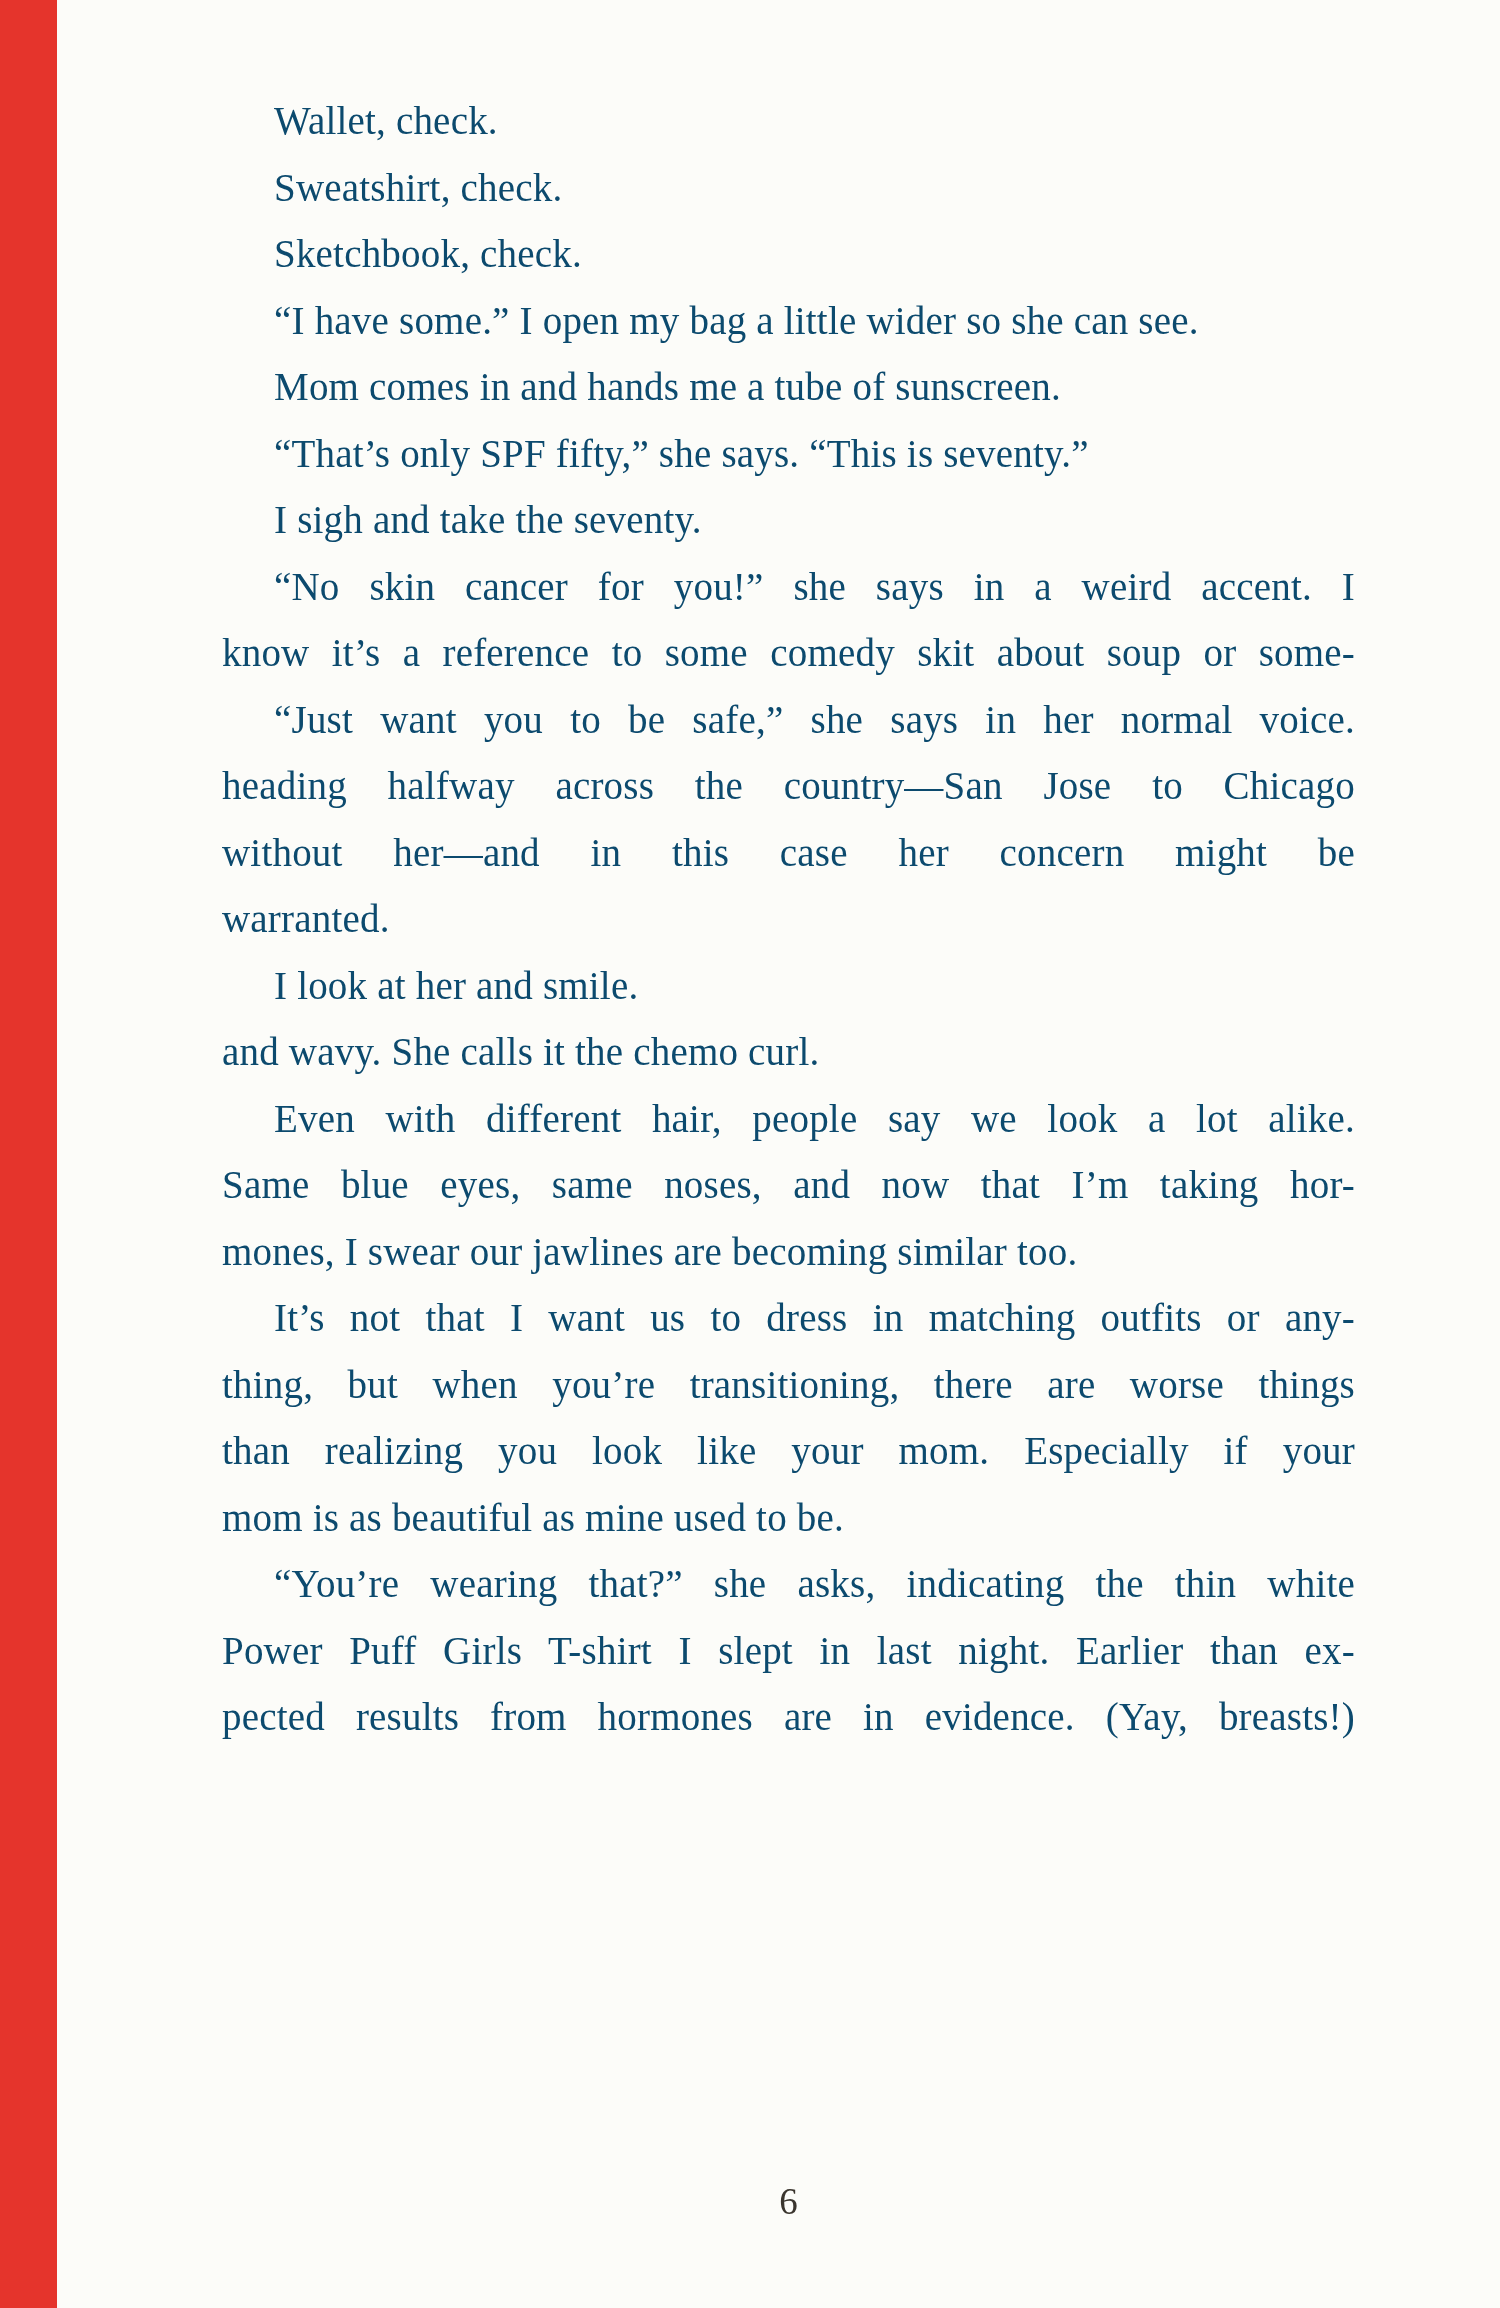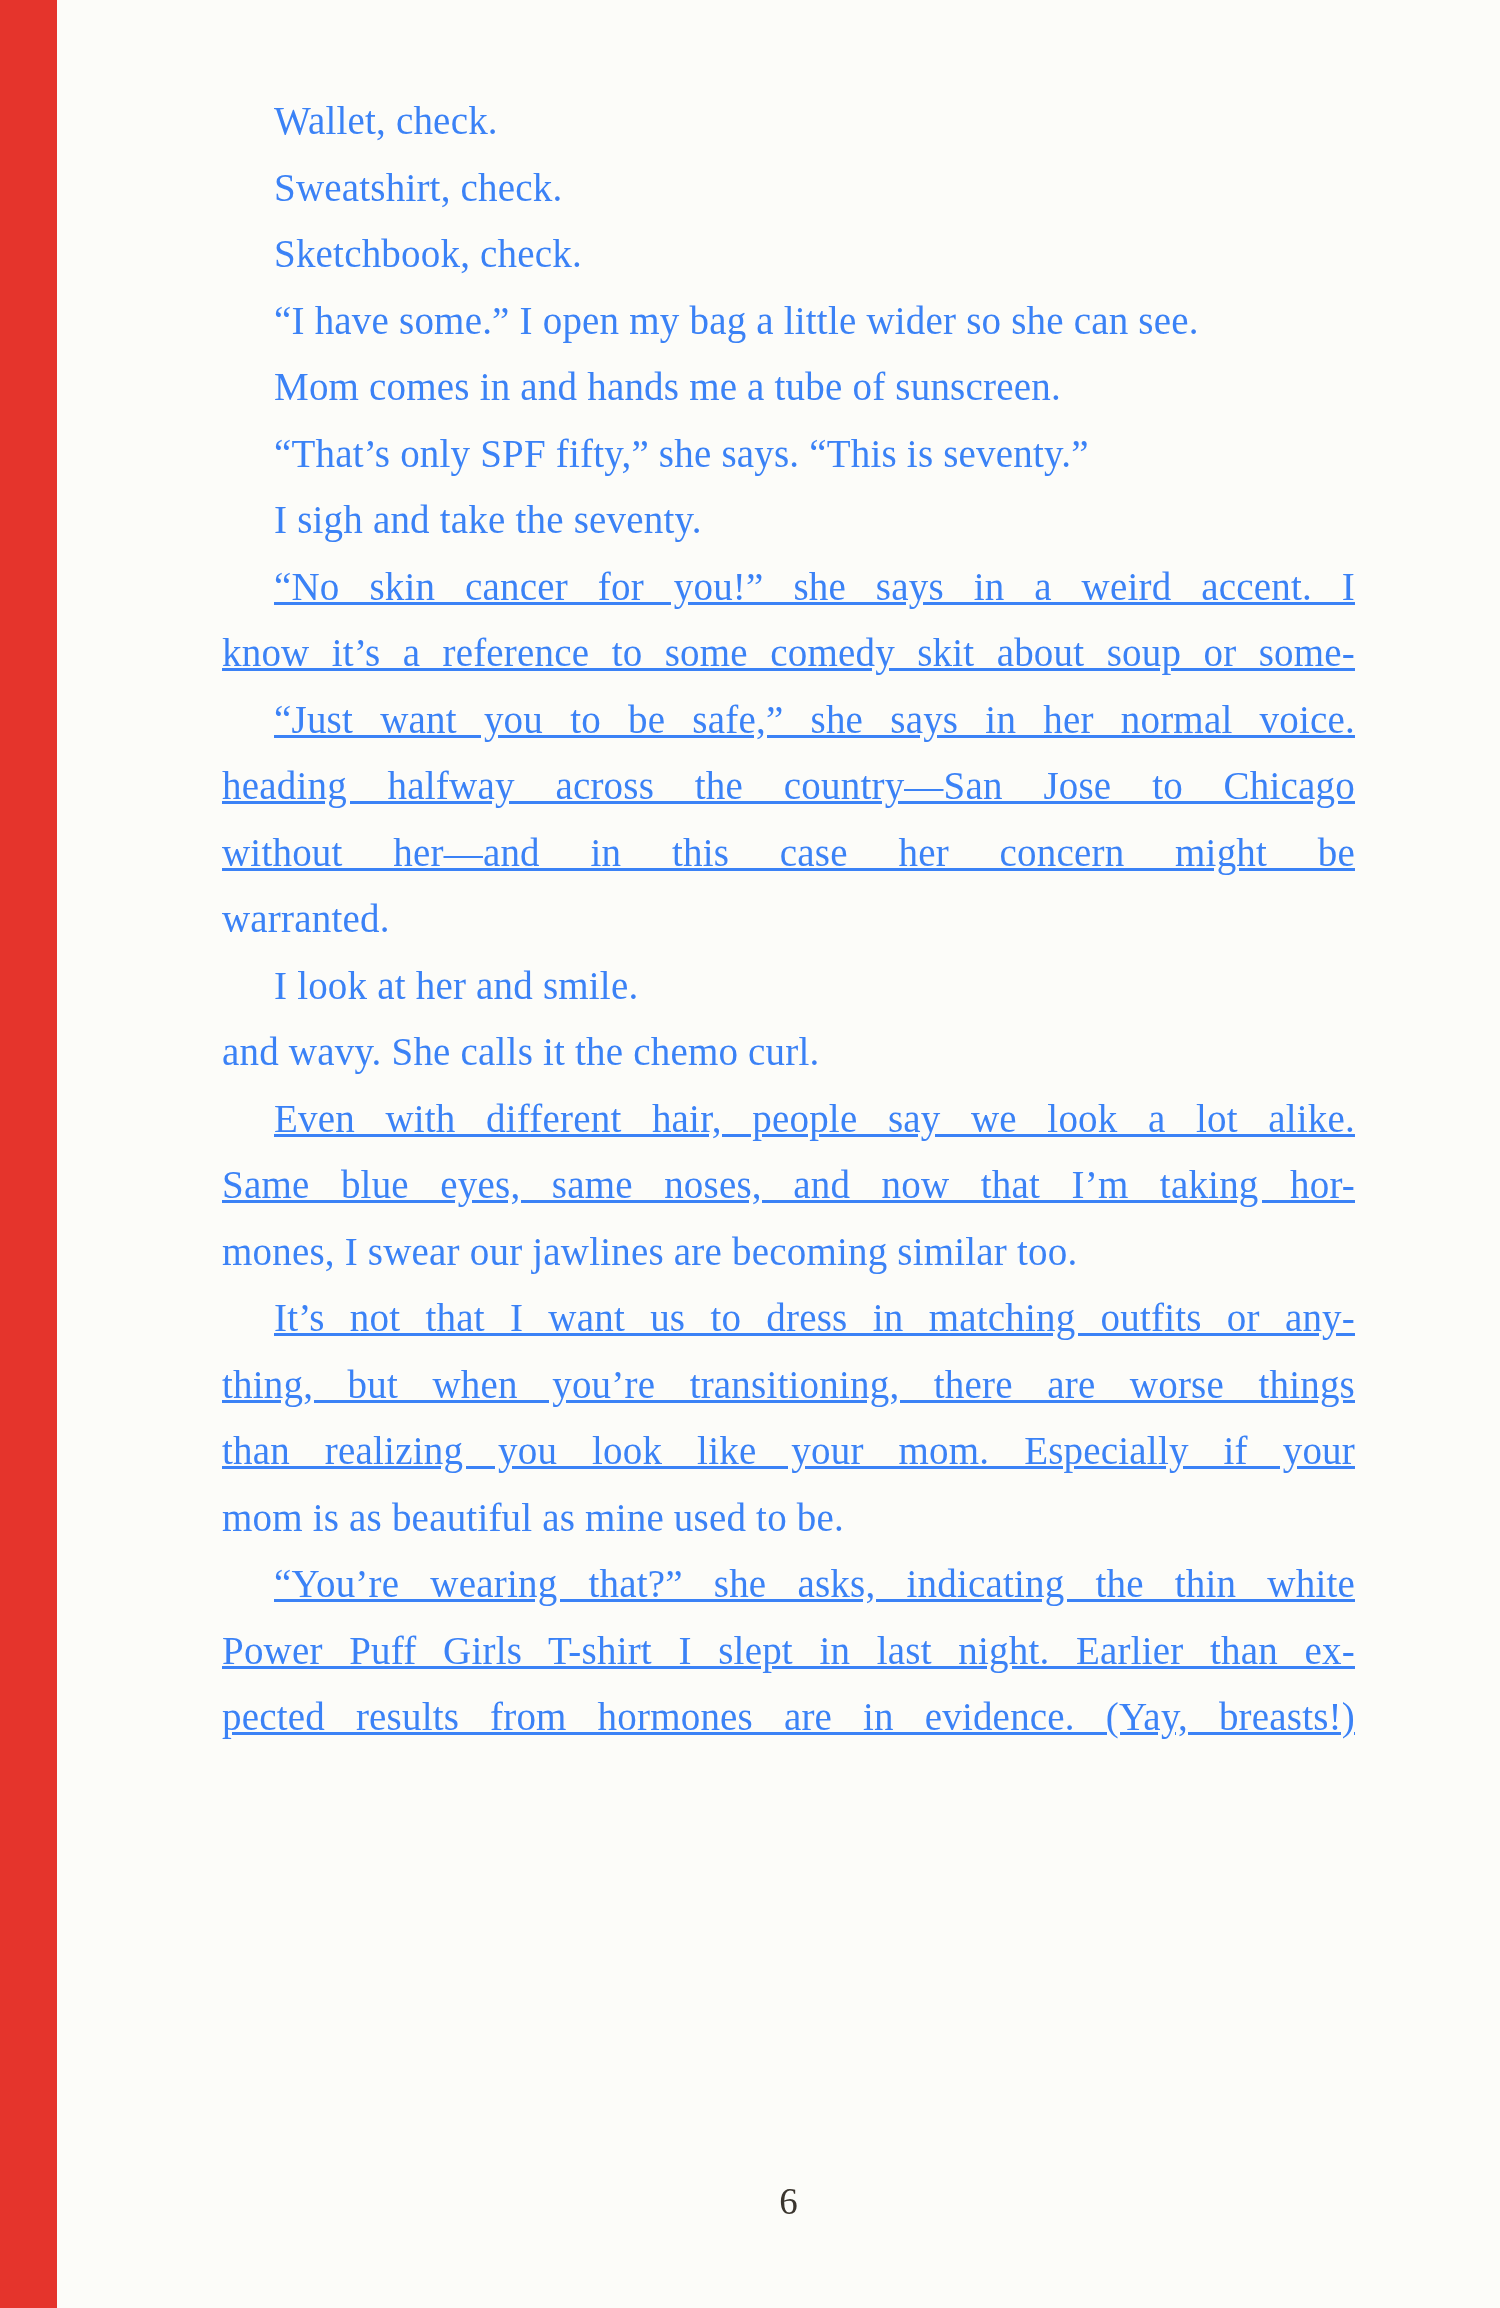--- a/index.html
+++ b/index.html
@@ -45,39 +45,38 @@
     text-align: left;
     white-space: pre-wrap;
   }
   .line.indent {
     padding-left: 52px;
     box-sizing: border-box;
   }
   .line.justify {
     text-align: justify;
     text-align-last: justify;
-    text-decoration: underline;
   }
   .page-number {
     position: absolute;
     left: 222px;
     width: 1133px;
     top: 2180px;
     text-align: center;
     font-size: 37px;
     color: #3a352e;
   }
 </style>
 </head>
 <body>
 
 <div class="paper" style="background: rgb(252, 252, 249);"></div>
 <div class="spine" style="background: rgb(229, 52, 44);"></div>
 
-<div class="text-block" style="color: #3b82f6;">
+<div class="text-block" style="color: #0c4a6e;">
     <div class="line indent">Wallet, check.</div>
     <div class="line indent">Sweatshirt, check.</div>
     <div class="line indent">Sketchbook, check.</div>
     <div class="line indent">“I have some.” I open my bag a little wider so she can see.</div>
     <div class="line indent">Mom comes in and hands me a tube of sunscreen.</div>
     <div class="line indent">“That’s only SPF fifty,” she says. “This is seventy.”</div>
     <div class="line indent">I sigh and take the seventy.</div>
     <div class="line indent justify">“No skin cancer for you!” she says in a weird accent. I</div>
     <div class="line justify">know it’s a reference to some comedy skit about soup or some-</div>
     <div class="line indent justify">“Just want you to be safe,” she says in her normal voice.</div>

